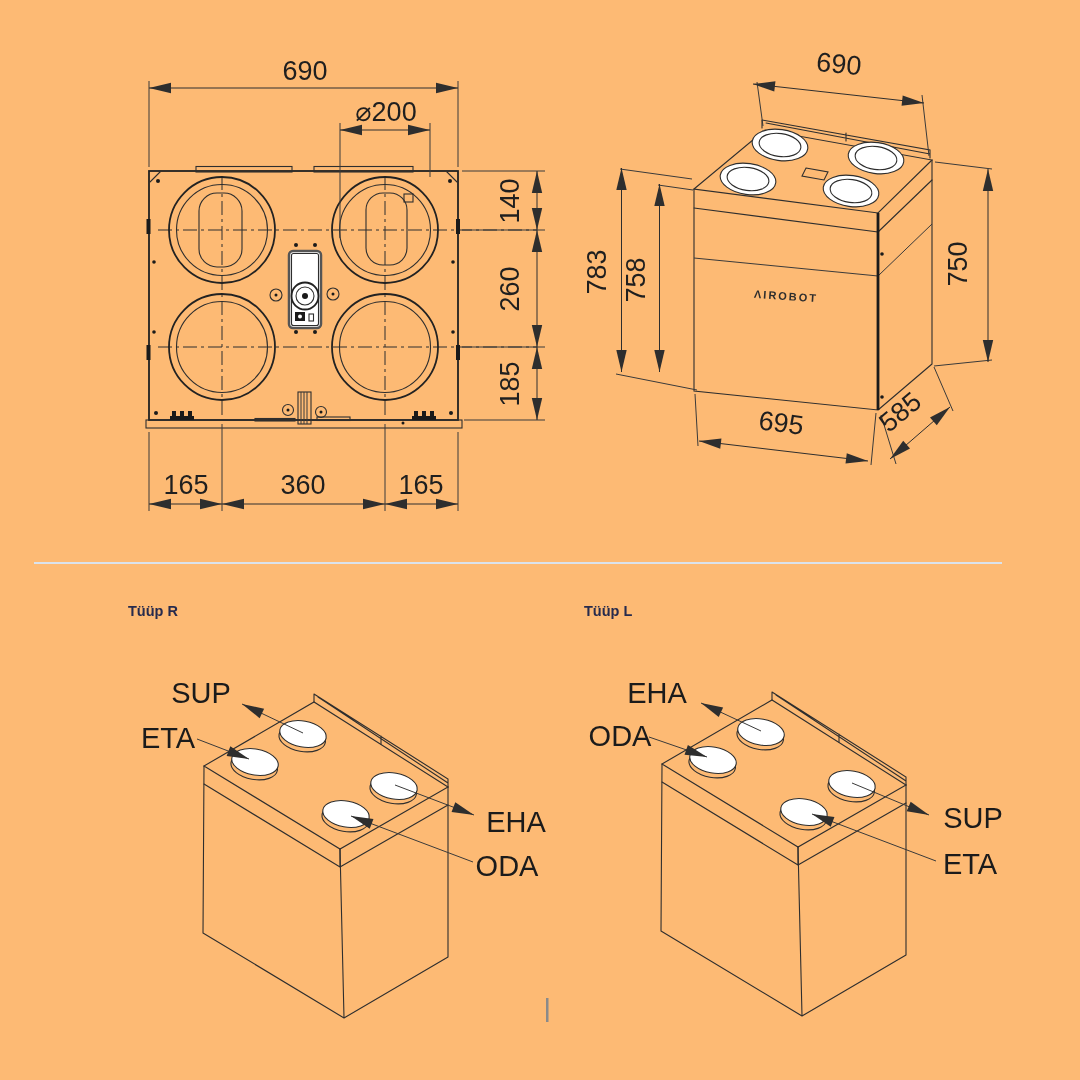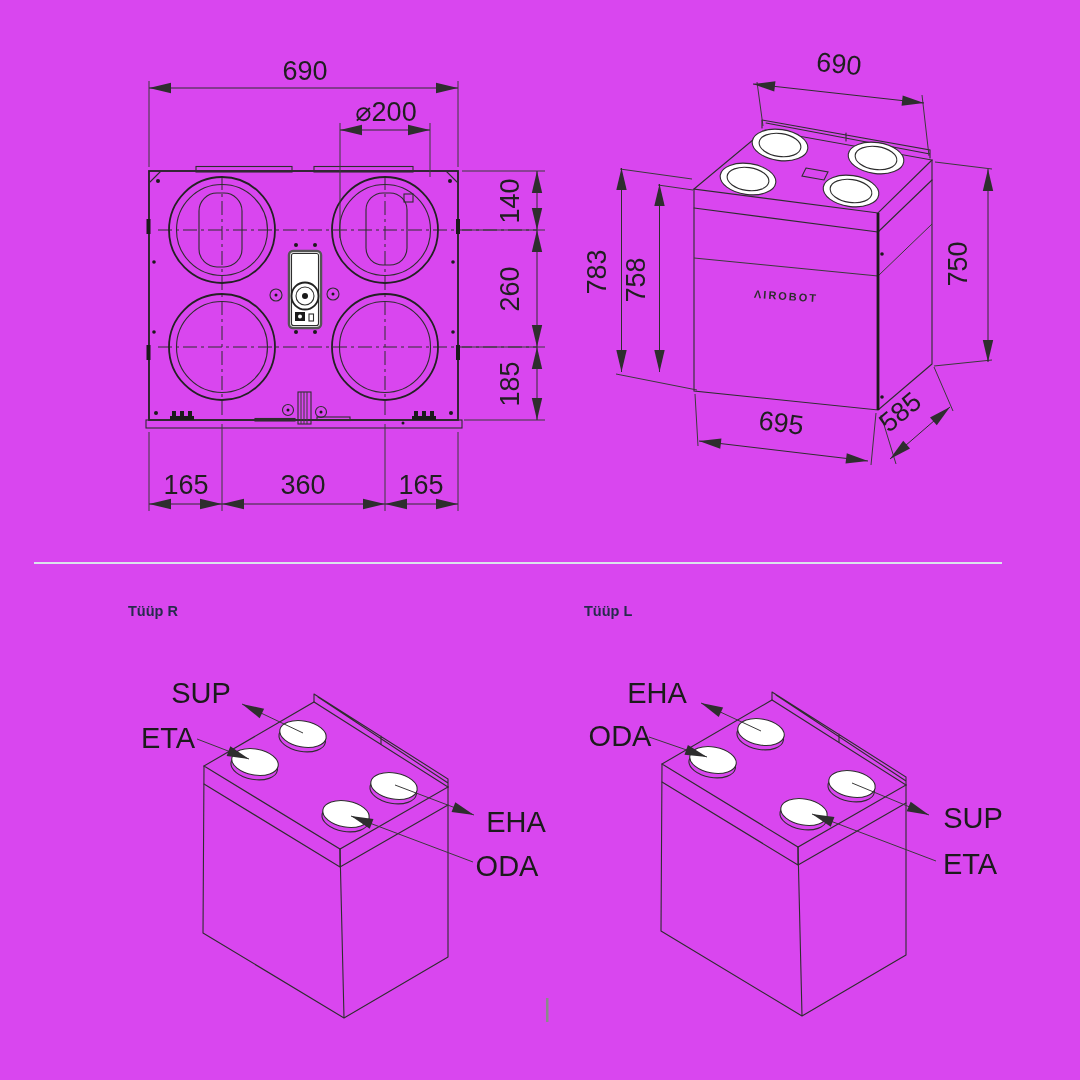--- a/index.html
+++ b/index.html
@@ -1,16 +1,16 @@
 <!DOCTYPE html>
 <html><head>
 <meta charset="utf-8">
 <style>
   html,body{margin:0;padding:0;background:#fff;}
-  #stage{position:relative;width:1080px;height:1080px;background:#d946ef;overflow:hidden;}
+  #stage{position:relative;width:1080px;height:1080px;background:#fdba74;overflow:hidden;}
   svg{display:block;}
   text{font-family:"Liberation Sans","DejaVu Sans",sans-serif;fill:#1c1c1c;}
   .s1{stroke:#2e2e2e;stroke-width:1.1;fill:none;stroke-linecap:round;}
   .s2{stroke:#222;stroke-width:1.8;fill:none;}
   .thin{stroke:#3a3a3a;stroke-width:1;fill:none;}
   .dash{stroke:#2e2e2e;stroke-width:1;fill:none;stroke-dasharray:14 4 3 4;}
   .dim{stroke:#2e2e2e;stroke-width:1;fill:none;}
   .fw{fill:#fff;stroke:#2e2e2e;stroke-width:1.1;}
   .dot{fill:#1a1a1a;stroke:none;}
   .dimtxt{font-size:27px;text-anchor:middle;fill:#1f1f1f;}

